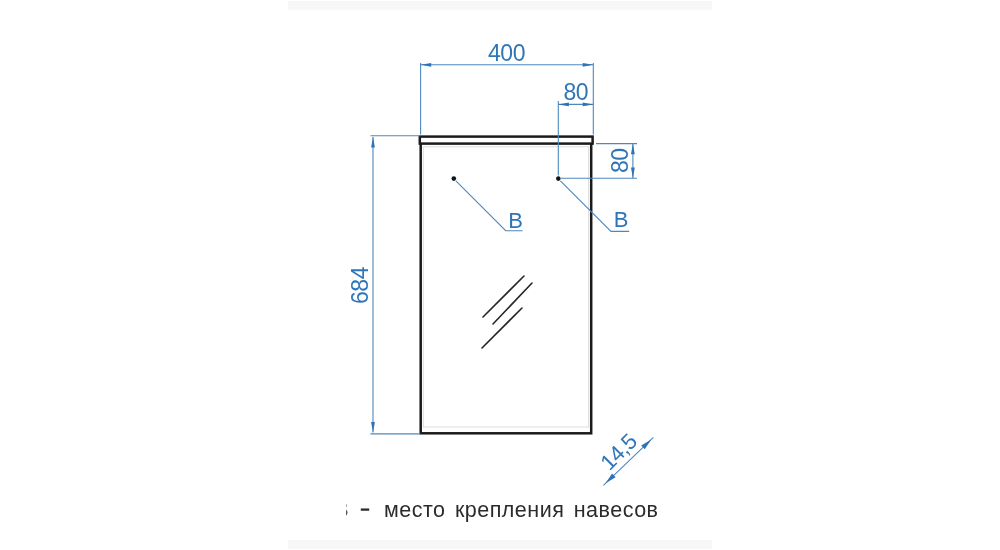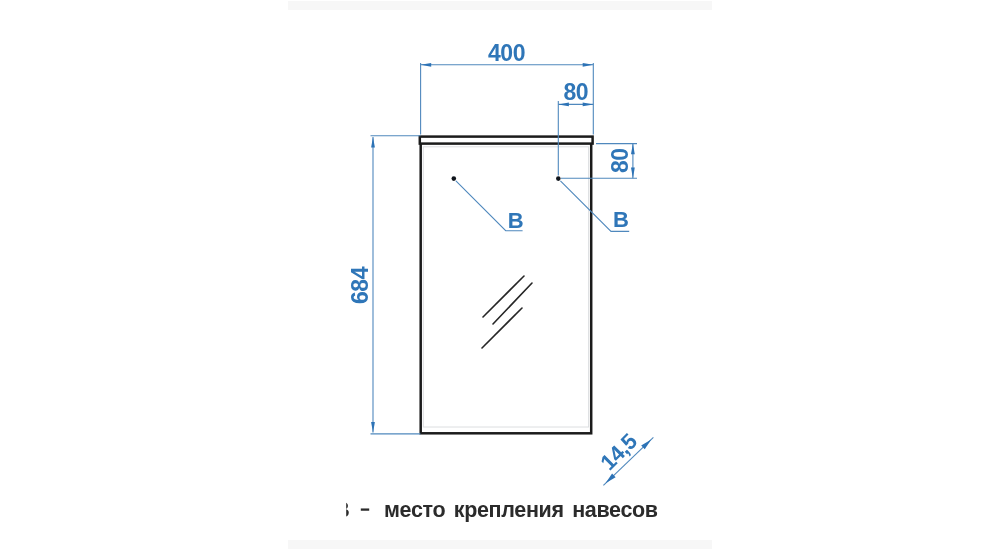--- a/index.html
+++ b/index.html
@@ -1,16 +1,16 @@
 <!DOCTYPE html>
 <html><head>
 <meta charset="utf-8">
 <style>
   html,body{margin:0;padding:0;background:#ffffff;}
-  .canvas{position:relative;width:1000px;height:550px;background:#ffffff;overflow:hidden;font-weight:bold;}
+  .canvas{position:relative;width:1000px;height:550px;background:#ffffff;overflow:hidden;}
   svg{position:absolute;left:0;top:0;}
   text{font-family:"Liberation Sans", sans-serif;}
 </style>
 </head>
 <body>
 
 <div class="canvas">
 <svg width="1000" height="550" viewBox="0 0 1000 550">
   <defs>
     <clipPath id="bclip">

